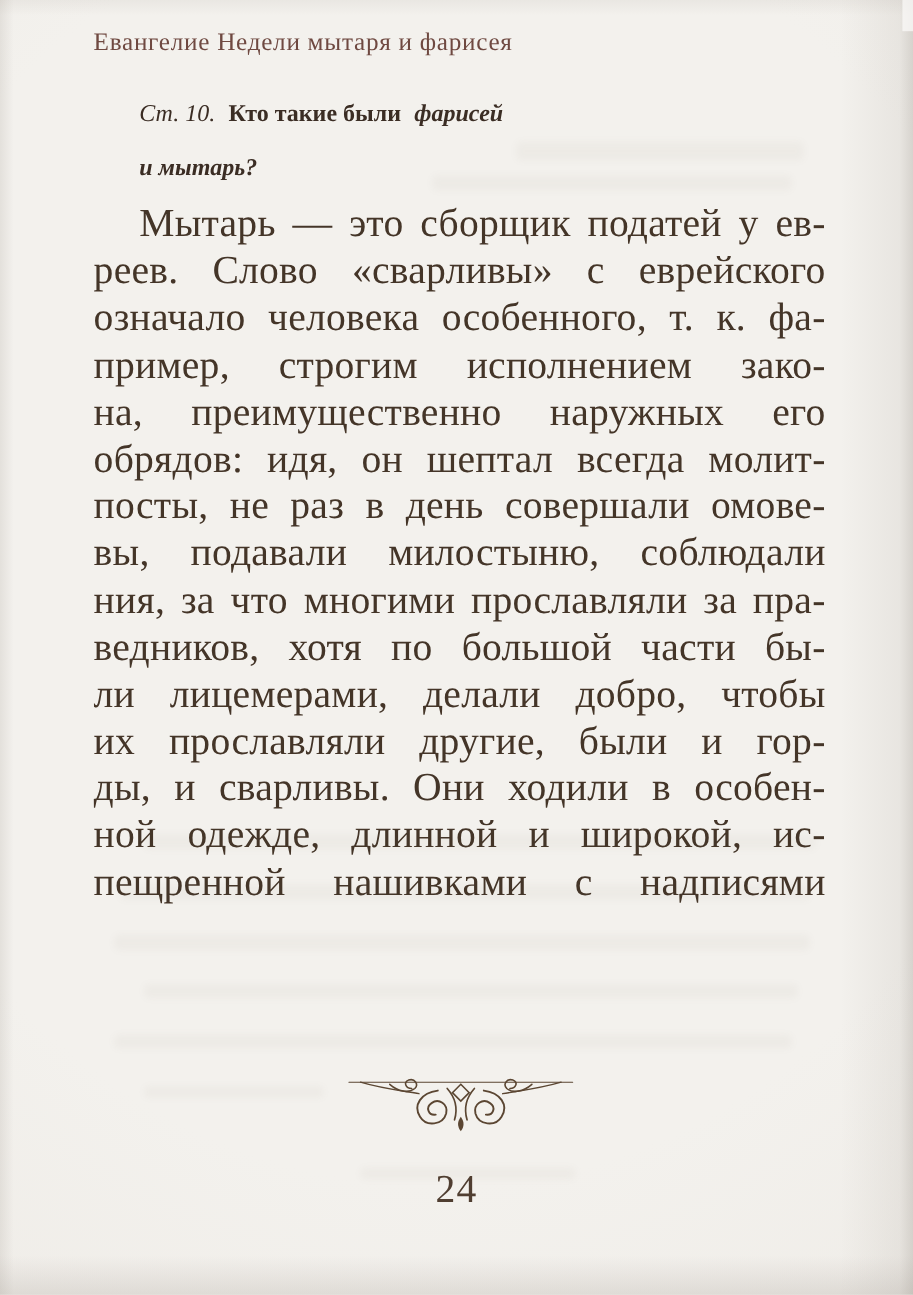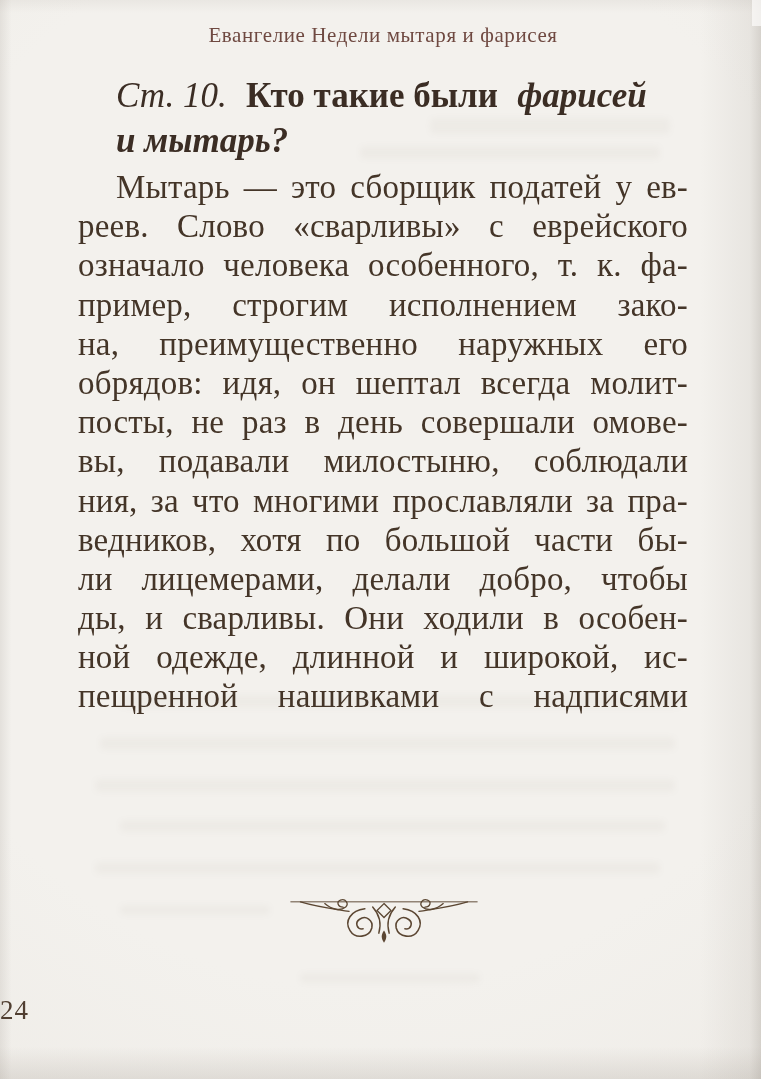--- a/index.html
+++ b/index.html
@@ -9,44 +9,44 @@
     margin:0 auto;
     overflow:hidden;
     font-family:"Liberation Serif","DejaVu Serif",serif;
     background:
       linear-gradient(to right, rgba(165,158,150,.20) 0, rgba(165,158,150,0) 1.5%, rgba(165,158,150,0) 92%, rgba(165,158,150,.14) 98.5%, rgba(148,141,132,.30) 100%),
       linear-gradient(to bottom, rgba(165,158,150,.12) 0, rgba(165,158,150,0) 1.2%, rgba(165,158,150,0) 97%, rgba(158,150,141,.22) 100%),
       radial-gradient(ellipse 120% 90% at 48% 42%, #f3f1ed 55%, #eeebe6 88%, #e9e6e0 100%);
   }
   .running-header{
     position:absolute;left:78px;top:23px;width:610px;
-    text-align:center;font-size:21px;letter-spacing:.6px;
+    font-size:21px;letter-spacing:.6px;
     color:#6f4941;
   }
   .heading{
     position:absolute;left:116px;top:73px;width:576px;
-    font-size:35px;line-height:45px;font-weight:bold;color:#3b2d24;
+    font-size:20px;line-height:45px;font-weight:bold;color:#3b2d24;
   }
   .h-prefix{font-style:italic;font-weight:normal;margin-right:.30em;}
   .h-bold{margin-right:.30em;}
   .h-bi{font-style:italic;}
   .bodytext{
     position:absolute;left:78px;top:168px;width:610px;
     font-size:33px;line-height:39.2px;color:#443528;letter-spacing:.2px;
   }
   .pline{
     height:39.2px;overflow:hidden;
     text-align:justify;text-align-last:justify;
   }
   .pline.indent{padding-left:38px;box-sizing:border-box;}
   .pline.last{text-align-last:left;}
   .ornament{position:absolute;left:288px;top:894px;width:192px;height:54px;}
   .page-number{
-    position:absolute;left:0;top:995px;width:100%;
-    font-size:27px;letter-spacing:1px;color:#503e31;
+    position:absolute;left:0;top:974px;width:100%;
+    text-align:center;font-size:33px;letter-spacing:1px;color:#503e31;
   }
   .ghost{
     position:absolute;background:#8a7e6c;opacity:.05;
     filter:blur(3px);border-radius:4px;pointer-events:none;
   }
   .corner-notch{
     position:absolute;right:0;top:0;width:9px;height:26px;
     background:#fbfaf8;opacity:.75;
   }
 </style>
@@ -83,20 +83,21 @@
     <div class="pline">реев. Слово «сварливы» с еврейского</div>
     <div class="pline">означало человека особенного, т. к. фа-</div>
     <div class="pline">пример, строгим исполнением зако-</div>
     <div class="pline">на, преимущественно наружных его</div>
     <div class="pline">обрядов: идя, он шептал всегда молит-</div>
     <div class="pline">посты, не раз в день совершали омове-</div>
     <div class="pline">вы, подавали милостыню, соблюдали</div>
     <div class="pline">ния, за что многими прославляли за пра-</div>
     <div class="pline">ведников, хотя по большой части бы-</div>
     <div class="pline">ли лицемерами, делали добро, чтобы</div>
+    <div class="pline">их прославляли другие, были и гор-</div>
     <div class="pline">ды, и сварливы. Они ходили в особен-</div>
     <div class="pline">ной одежде, длинной и широкой, ис-</div>
     <div class="pline">пещренной нашивками с надписями</div>
   </div>
 
   <svg class="ornament" viewBox="0 0 220 62" aria-hidden="true">
     <g stroke="#5b4632" fill="none" stroke-width="1.8" stroke-linecap="round">
       <path d="M3,9 H217" stroke-width="1.1"></path>
       <g id="orn-half">
         <path d="M14,9 c20,6 38,8 56,11" stroke-width="1.3"></path>

